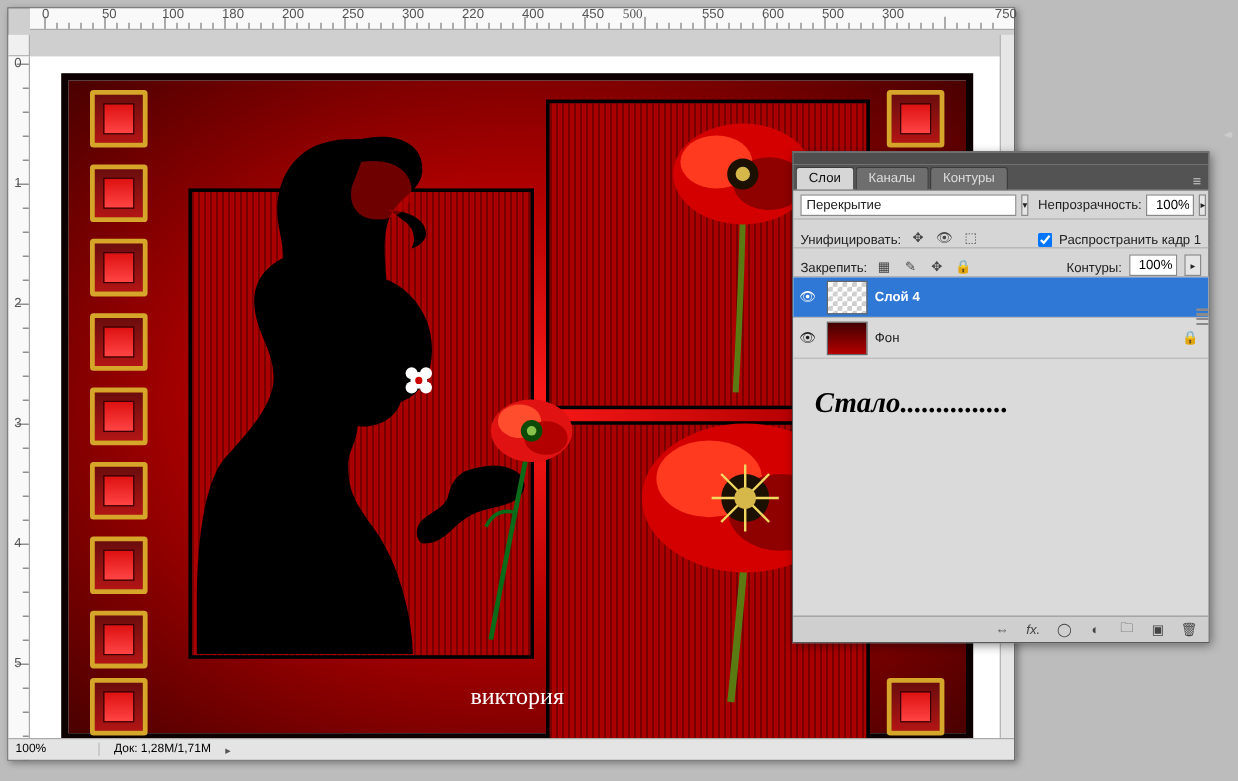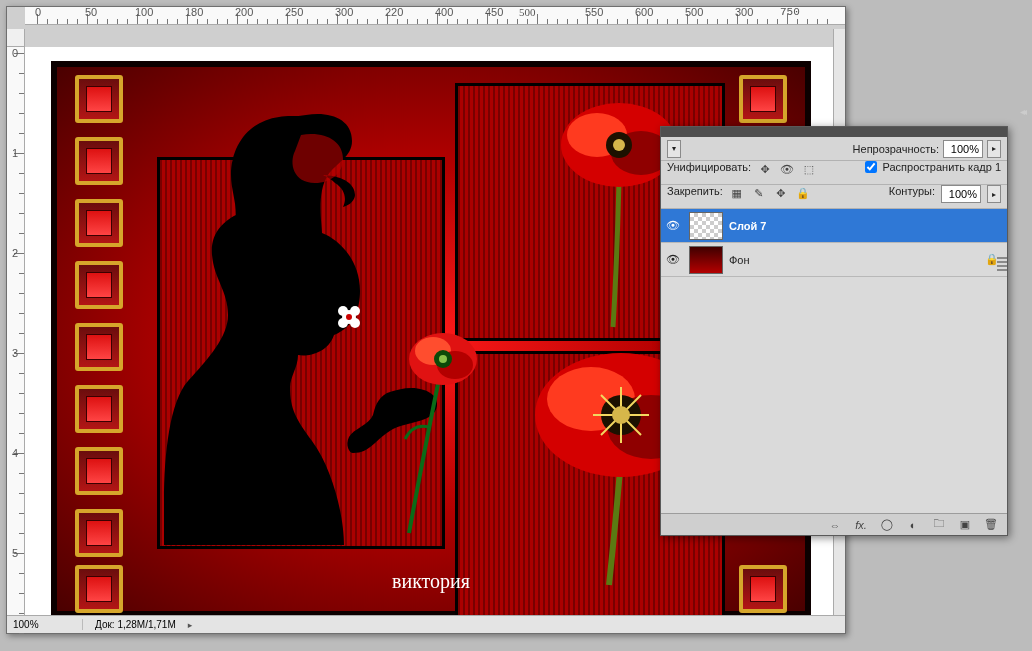--- a/index.html
+++ b/index.html
@@ -98,21 +98,21 @@
     background:#535353; padding-left:2px; gap:1px; border-bottom:1px solid #9d9d9d;
   }
   .panel-tab{
     background:#6e6e6e; color:#ddd;
     padding:3px 10px; font-size:11px; border-top-left-radius:3px;border-top-right-radius:3px;
     border:1px solid #3c3c3c;border-bottom:none;
   }
   .panel-tab.active{ background:#d6d6d6; color:#111;}
   .panel-menu{ margin-left:auto; color:#ccc; padding:0 6px; font-size:12px;}
   .panel-row { display:flex; align-items:center; height:24px; padding:0 6px; gap:4px; border-bottom:1px solid #b2b2b2;}
-  .panel-row2 { display:flex; align-items:flex-start; height:24px; padding:0 6px; gap:6px; border-bottom:1px solid #b2b2b2;}
+  .panel-row2 { display:flex; align-items:flex-end; height:24px; padding:0 6px; gap:6px; border-bottom:1px solid #b2b2b2;}
   .field-combo{ flex:0 0 180px; height:18px; background:#fff;border:1px solid #8a8a8a; display:flex;align-items:center;padding:0 4px; font-size:11px;}
   .pct-box{ width:40px; height:18px; text-align:right; background:#fff;border:1px solid #8a8a8a; padding:0 3px; font-size:11px;}
   .arrow-btn{ width:14px;height:18px;border:1px solid #8a8a8a;background:#e5e5e5;display:flex;align-items:center;justify-content:center;font-size:8px;}
   .lbl{ font-size:11px;}
   .chk{ width:12px;height:12px; }
   .mini-ico { width:16px;height:16px; display:inline-flex;align-items:center;justify-content:center;color:#444;}
 
   .layers-list{ flex:1; background:#dadada; overflow:auto;}
   .layer-row{ display:flex; align-items:center; height:34px; border-bottom:1px solid #b8b8b8; padding:0 2px; gap:6px;}
   .layer-row.selected{ background:#2f78d6; color:#fff;}
@@ -233,21 +233,21 @@
       <div class="tick" style="left: 682px;"></div>
       <div class="tick" style="left: 692px;"></div>
       <div class="tick" style="left: 702px;"></div>
       <div class="tick major" style="left: 712px;"></div>
       <div class="lbl" style="left: 712px;">300</div>
       <div class="tick" style="left: 722px;"></div>
       <div class="tick" style="left: 732px;"></div>
       <div class="tick" style="left: 742px;"></div>
       <div class="tick" style="left: 752px;"></div>
       <div class="tick major" style="left: 762px;"></div>
-      <div class="lbl" style="left: 757px; font-family: Liberation Mono, monospace;">750</div>
+      <div class="lbl" style="left: 806px;">750</div>
       <div class="tick" style="left: 772px;"></div>
       <div class="tick" style="left: 782px;"></div>
       <div class="tick" style="left: 792px;"></div>
       <div class="tick" style="left: 802px;"></div>
     </div>
   <div class="ruler-v" id="rulerV">
       <div class="tick major" style="top: 6px;"></div>
       <div class="lbl" style="top: 6px;">0</div>
       <div class="tick" style="top: 26px;"></div>
       <div class="tick" style="top: 46px;"></div>
@@ -383,22 +383,31 @@
     <span style="font-size:9px;color:#555">▸</span>
   </div>
 </div>
 
 <span class="dbl-chevron">◂◂</span>
 
 <div class="panel">
   <div class="panel-head"></div>
   <div class="grip"></div>
 
+  <div class="panel-tabs">
+    <div class="panel-tab active">Слои</div>
+    <div class="panel-tab">Каналы</div>
+    <div class="panel-tab">Контуры</div>
+    <div class="panel-menu">≡</div>
+  </div>
 
   <div class="panel-row">
+    <div class="field-combo">
+      <span>Перекрытие</span>
+    </div>
     <span class="arrow-btn">▾</span>
     <span style="flex:1"></span>
     <span class="lbl">Непрозрачность:</span>
     <input class="pct-box" value="100%" style="">
     <span class="arrow-btn">▸</span>
   </div>
 
   <div class="panel-row2">
     <span class="lbl">Унифицировать:</span>
     <span class="mini-ico">✥</span>
@@ -418,29 +427,30 @@
     <span style="flex:1"></span>
     <span class="lbl">Контуры:</span>
     <input class="pct-box" value="100%" style="">
     <span class="arrow-btn">▸</span>
   </div>
 
   <div class="layers-list">
     <div class="layer-row selected">
       <span class="eye">👁</span>
       <span class="thumb checker"></span>
-      <span style="font-weight:bold">Слой 7</span>
+      <span style="font-weight:bold">Слой 4</span>
     </div>
     <div class="layer-row">
       <span class="eye">👁</span>
       <span class="thumb red"></span>
       <span>Фон</span>
       <span class="lock-ico">🔒</span>
     </div>
 
+    <div class="annotation">Стало...............</div>
   </div>
 
   <div class="panel-footer">
     <span class="ft-ico">⇔</span>
     <span class="ft-ico" style="font-style:italic">fx.</span>
     <span class="ft-ico">◯</span>
     <span class="ft-ico">◐</span>
     <span class="ft-ico">🗀</span>
     <span class="ft-ico">▣</span>
     <span class="ft-ico">🗑</span>

